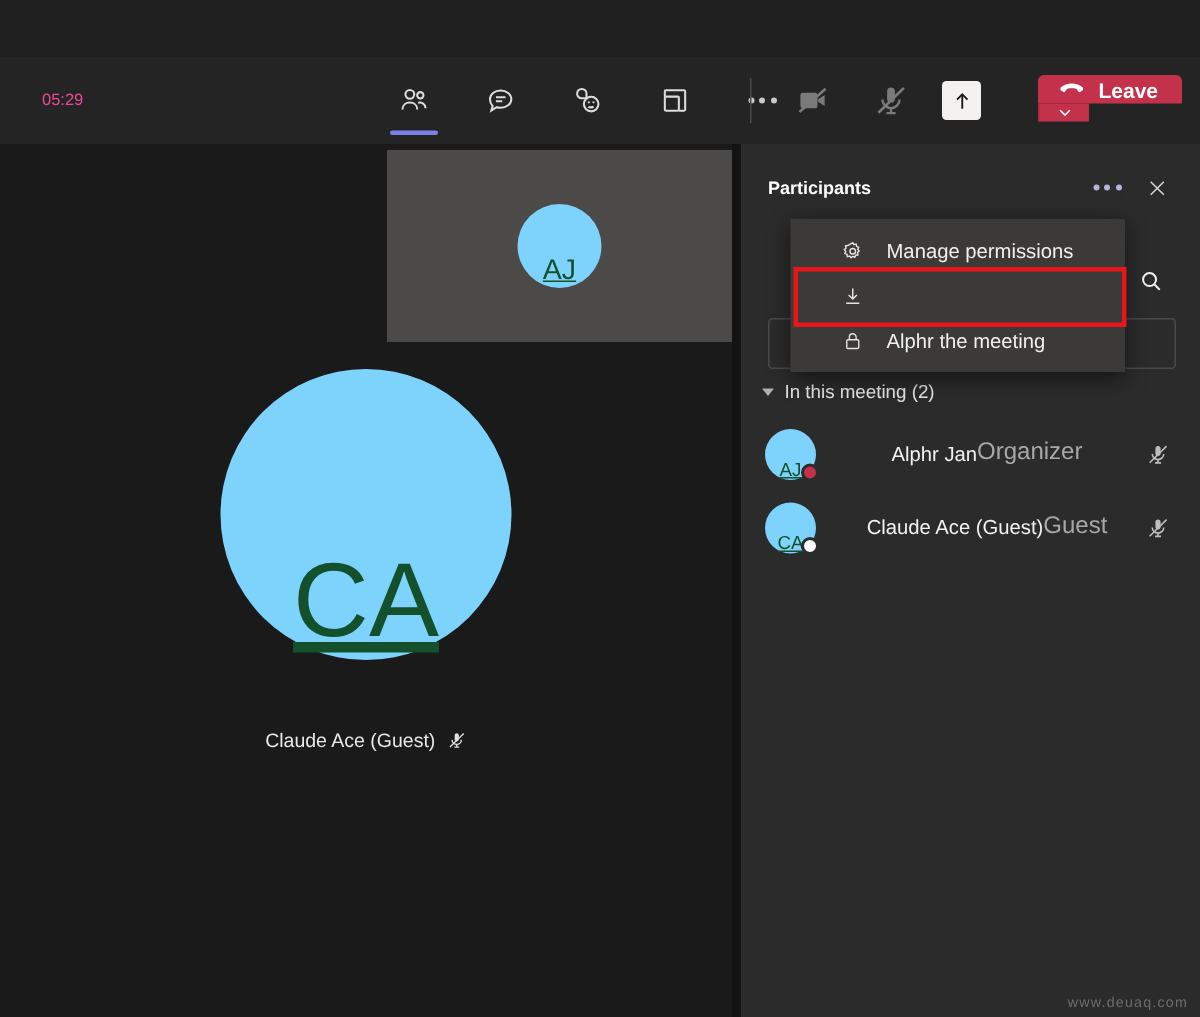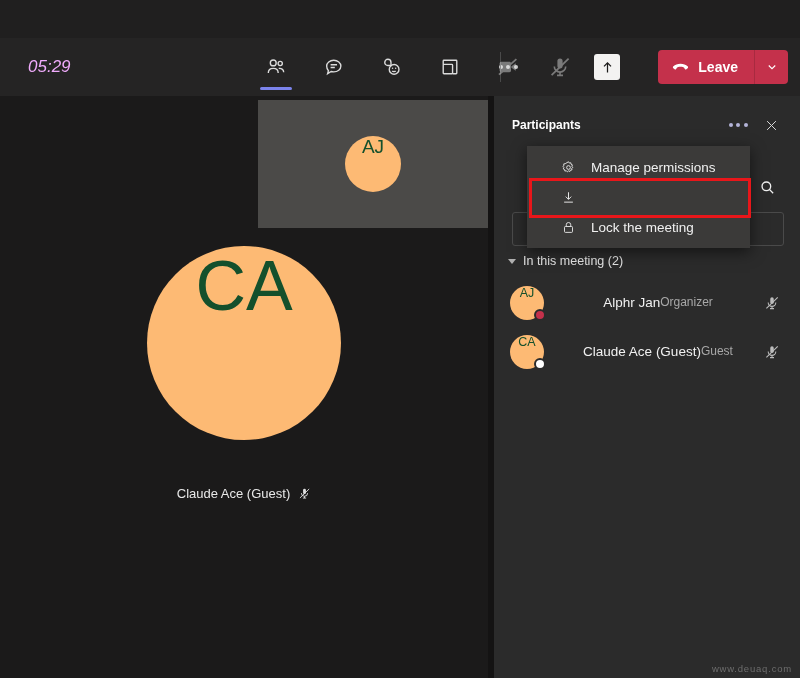--- a/index.html
+++ b/index.html
@@ -47,21 +47,21 @@
 
   
   .toolbar {
     position: absolute; top: 38px; left: 0;
     width: 800px; height: 58px;
     background: #252424;
     display: flex; align-items: center;
   }
   .timer {
     position: absolute; left: 28px;
-    color: #f0abfc; font-size: 17px; font-style: italic;
+    color: #ec4899; font-size: 11px;
   }
   .tool-center {
     position: absolute; left: 258px; top: 0;
     height: 58px; display: flex; align-items: center; gap: 22px;
   }
   .tool-btn {
     position: relative;
     width: 36px; height: 36px;
     display: flex; align-items: center; justify-content: center;
     border-radius: 4px;
@@ -83,21 +83,21 @@
     position: absolute; right: 12px; top: 0;
     height: 58px; display: flex; align-items: center; gap: 16px;
   }
   .icon-dim { opacity: .42; }
   .share-btn {
     width: 26px; height: 26px; background: #f3f2f1; border-radius: 3px;
     display: flex; align-items: center; justify-content: center;
   }
   .leave {
     display: flex; align-items: stretch; height: 34px;
-    border-radius: 4px; overflow: hidden; margin-left: 22px;
+    border-radius: 4px; overflow: hidden; margin-left: 22px; flex-direction: column;
   }
   .leave-main {
     background: #c4314b; color: #fff; font-size: 14px; font-weight: bold;
     display: flex; align-items: center; gap: 8px;
     padding: 0 16px 0 13px;
   }
   .leave-caret {
     background: #c4314b; width: 34px;
     display: flex; align-items: center; justify-content: center;
     border-left: 1px solid #a82a40;
@@ -110,24 +110,25 @@
     background: #1b1a1a;
   }
   .thumb-tile {
     position: absolute; left: 258px; top: 4px;
     width: 230px; height: 128px;
     background: #4b4a48;
     display: flex; align-items: center; justify-content: center;
   }
   .avatar {
     border-radius: 50%;
-    background: #fdba74;
+    background: #7dd3fc;
     color: #14502c;
-    display: flex; align-items: flex-start; justify-content: center;
+    display: flex; align-items: flex-end; justify-content: center;
     font-weight: normal;
+    text-decoration: underline;
   }
   .avatar-sm { width: 56px; height: 56px; font-size: 19px; }
   .stage-main {
     position: absolute; left: 0; top: 150px;
     width: 488px; height: 330px;
     display: flex; flex-direction: column; align-items: center;
   }
   .avatar-xl { width: 194px; height: 194px; font-size: 70px; }
   .stage-label {
     margin-top: 46px;
@@ -198,21 +199,21 @@
   }
   .pav-wrap { position: relative; width: 34px; height: 34px; margin-right: 12px; }
   .avatar-xs { width: 34px; height: 34px; font-size: 12.5px; }
   .presence {
     position: absolute; right: -2px; bottom: -1px;
     width: 12px; height: 12px; border-radius: 50%;
     border: 2px solid #2b2b2b;
   }
   .pinfo { flex: 1; display: flex; flex-direction: row; justify-content: center; }
   .pname { color: #f1f1f1; font-size: 13.5px; line-height: 17px; }
-  .prole { color: #a8a8a8; font-size: 12px; line-height: 16px; text-align: center; }
+  .prole { color: #a8a8a8; font-size: 16px; line-height: 16px; text-align: center; }
   .pmute { width: 24px; display: flex; align-items: center; justify-content: center; }
 
   
   .menu {
     position: absolute; left: 33px; top: 50px;
     width: 223px;
     background: #3b3a39;
     box-shadow: 0 4px 14px rgba(0,0,0,.55);
     padding: 6px 16px;
     z-index: 40;
@@ -454,21 +455,21 @@
         </span>
       </div>
 
       <div class="menu-item">
         <span class="menu-icon">
           <svg width="15" height="15" viewBox="0 0 24 24" fill="none" stroke="#e4e4e4" stroke-width="1.5">
             <rect x="5.6" y="10.4" width="12.8" height="9.4" rx="1.4"></rect>
             <path d="M8.4 10.4V7.6a3.6 3.6 0 0 1 7.2 0v2.8"></path>
           </svg>
         </span>
-        <span>Lock the meeting</span>
+        <span>Alphr the meeting</span>
       </div>
     </div>
   </div>
 
   <div class="highlight-box"></div>
 
   <div class="watermark">www.deuaq.com</div>
 </div>
 
 </body></html>

